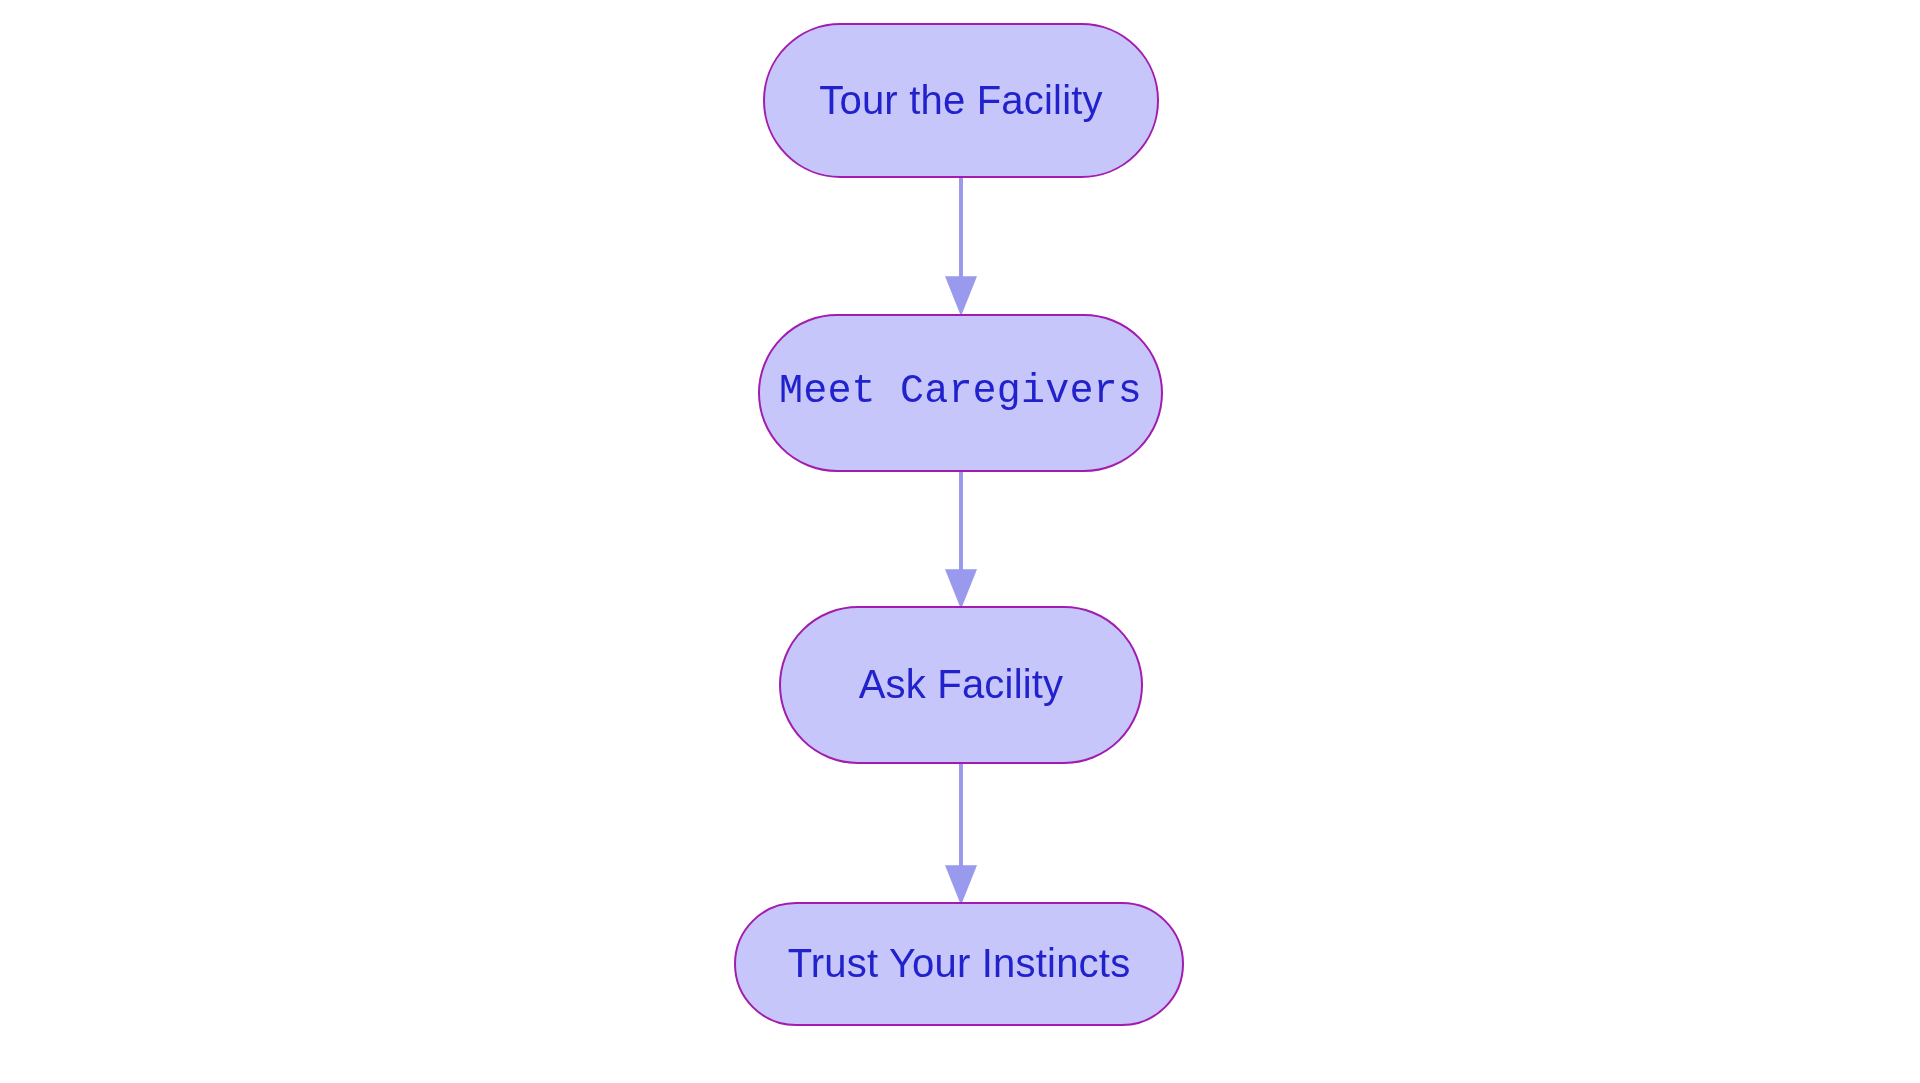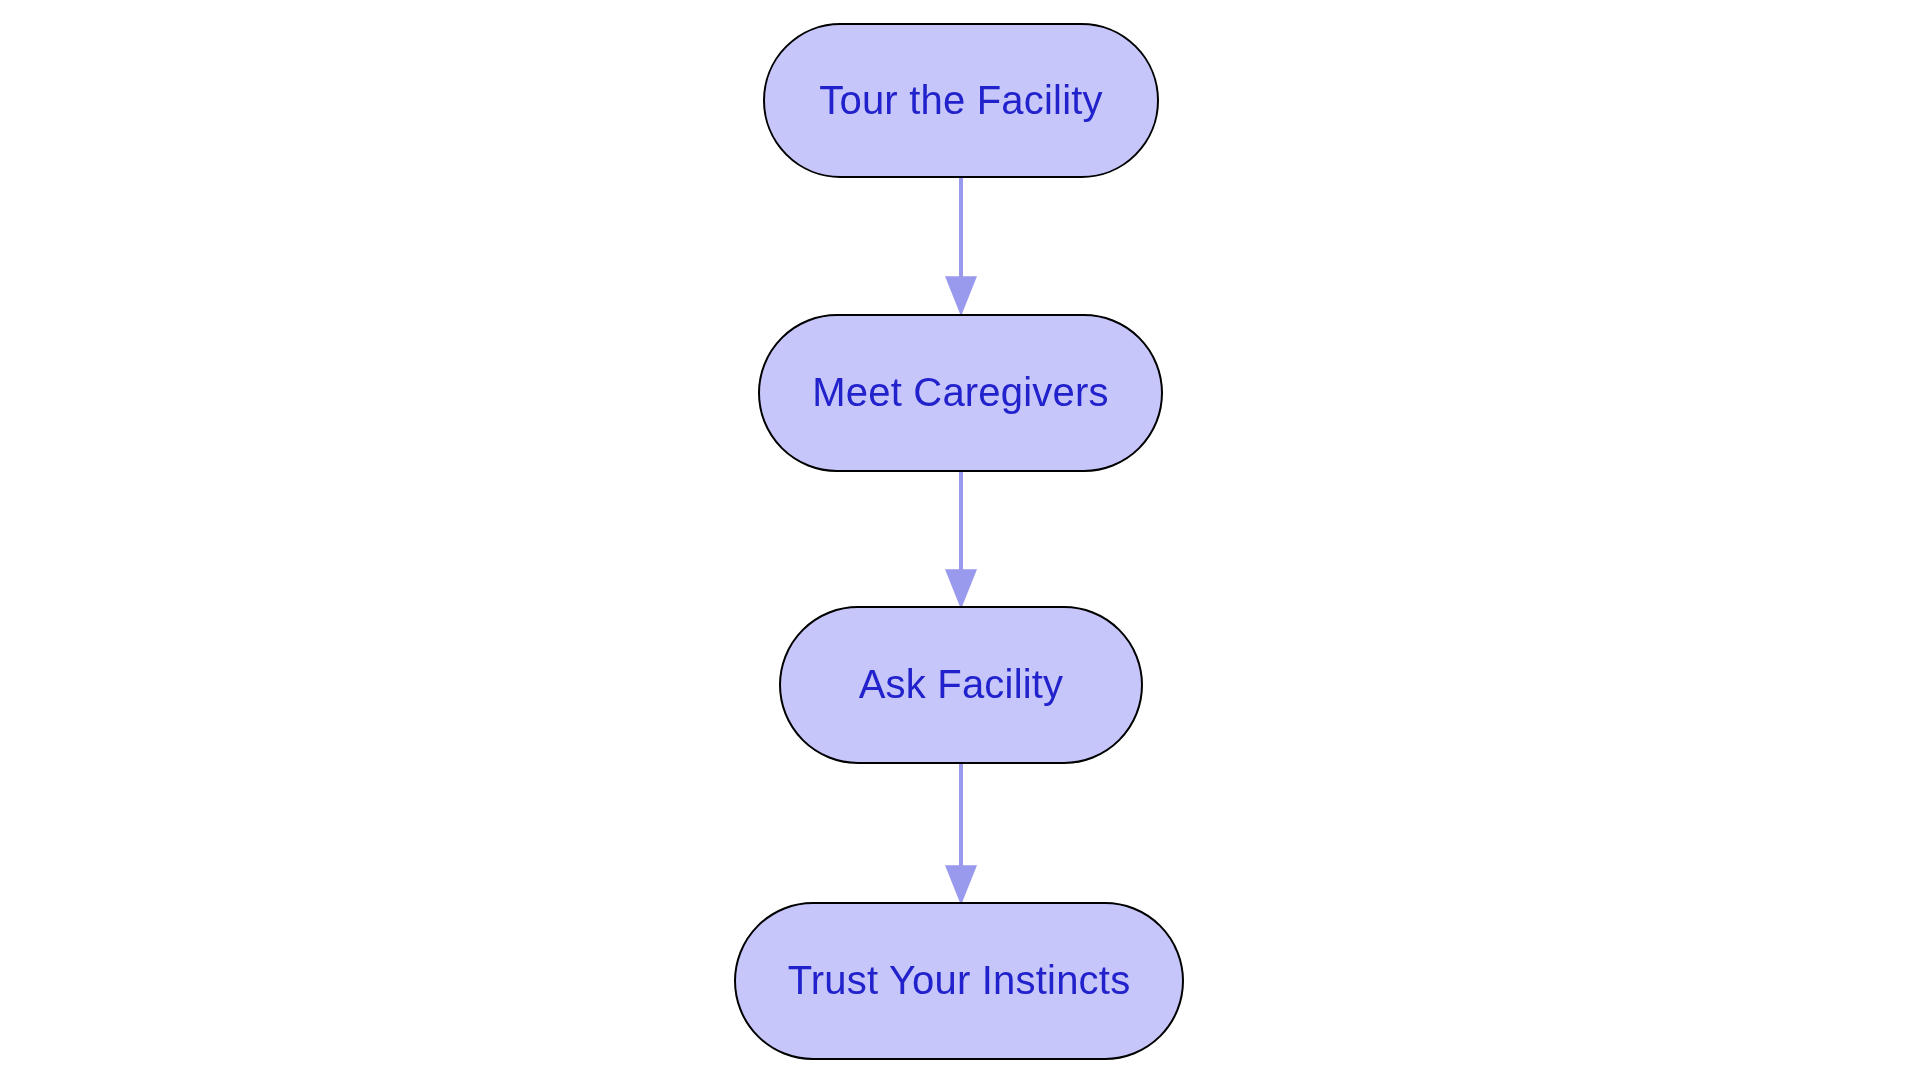--- a/index.html
+++ b/index.html
@@ -23,42 +23,42 @@
   }
 
   
   .flow-node {
     position: absolute;
     box-sizing: border-box;
     display: flex;
     align-items: center;
     justify-content: center;
     background: #c6c6fa;
-    border: 2px solid #000000;
+    border: 2px solid #a21caf;
     border-radius: 999px;
     color: #2222cc;
     font-family: "Liberation Sans", sans-serif;
     font-size: 40px;
     font-weight: 400;
     letter-spacing: 0.2px;
     white-space: nowrap;
     user-select: none;
   }
 
   .flow-node .node-label {
     display: block;
     line-height: 1;
     padding-bottom: 2px;
   }
 
   
   #node-0 { left: 763px; top: 23px;  width: 396px; height: 155px; }
-  #node-1 { left: 758px; top: 314px; width: 405px; height: 158px; }
+  #node-1 { left: 758px; top: 314px; width: 405px; height: 158px; font-family: Liberation Mono, monospace; }
   #node-2 { left: 779px; top: 606px; width: 364px; height: 158px; }
-  #node-3 { left: 734px; top: 902px; width: 450px; height: 158px; }
+  #node-3 { left: 734px; top: 902px; width: 450px; height: 124px; }
 
   .edge-layer {
     position: absolute;
     left: 0;
     top: 0;
   }
 </style>
 </head>
 <body>
 

